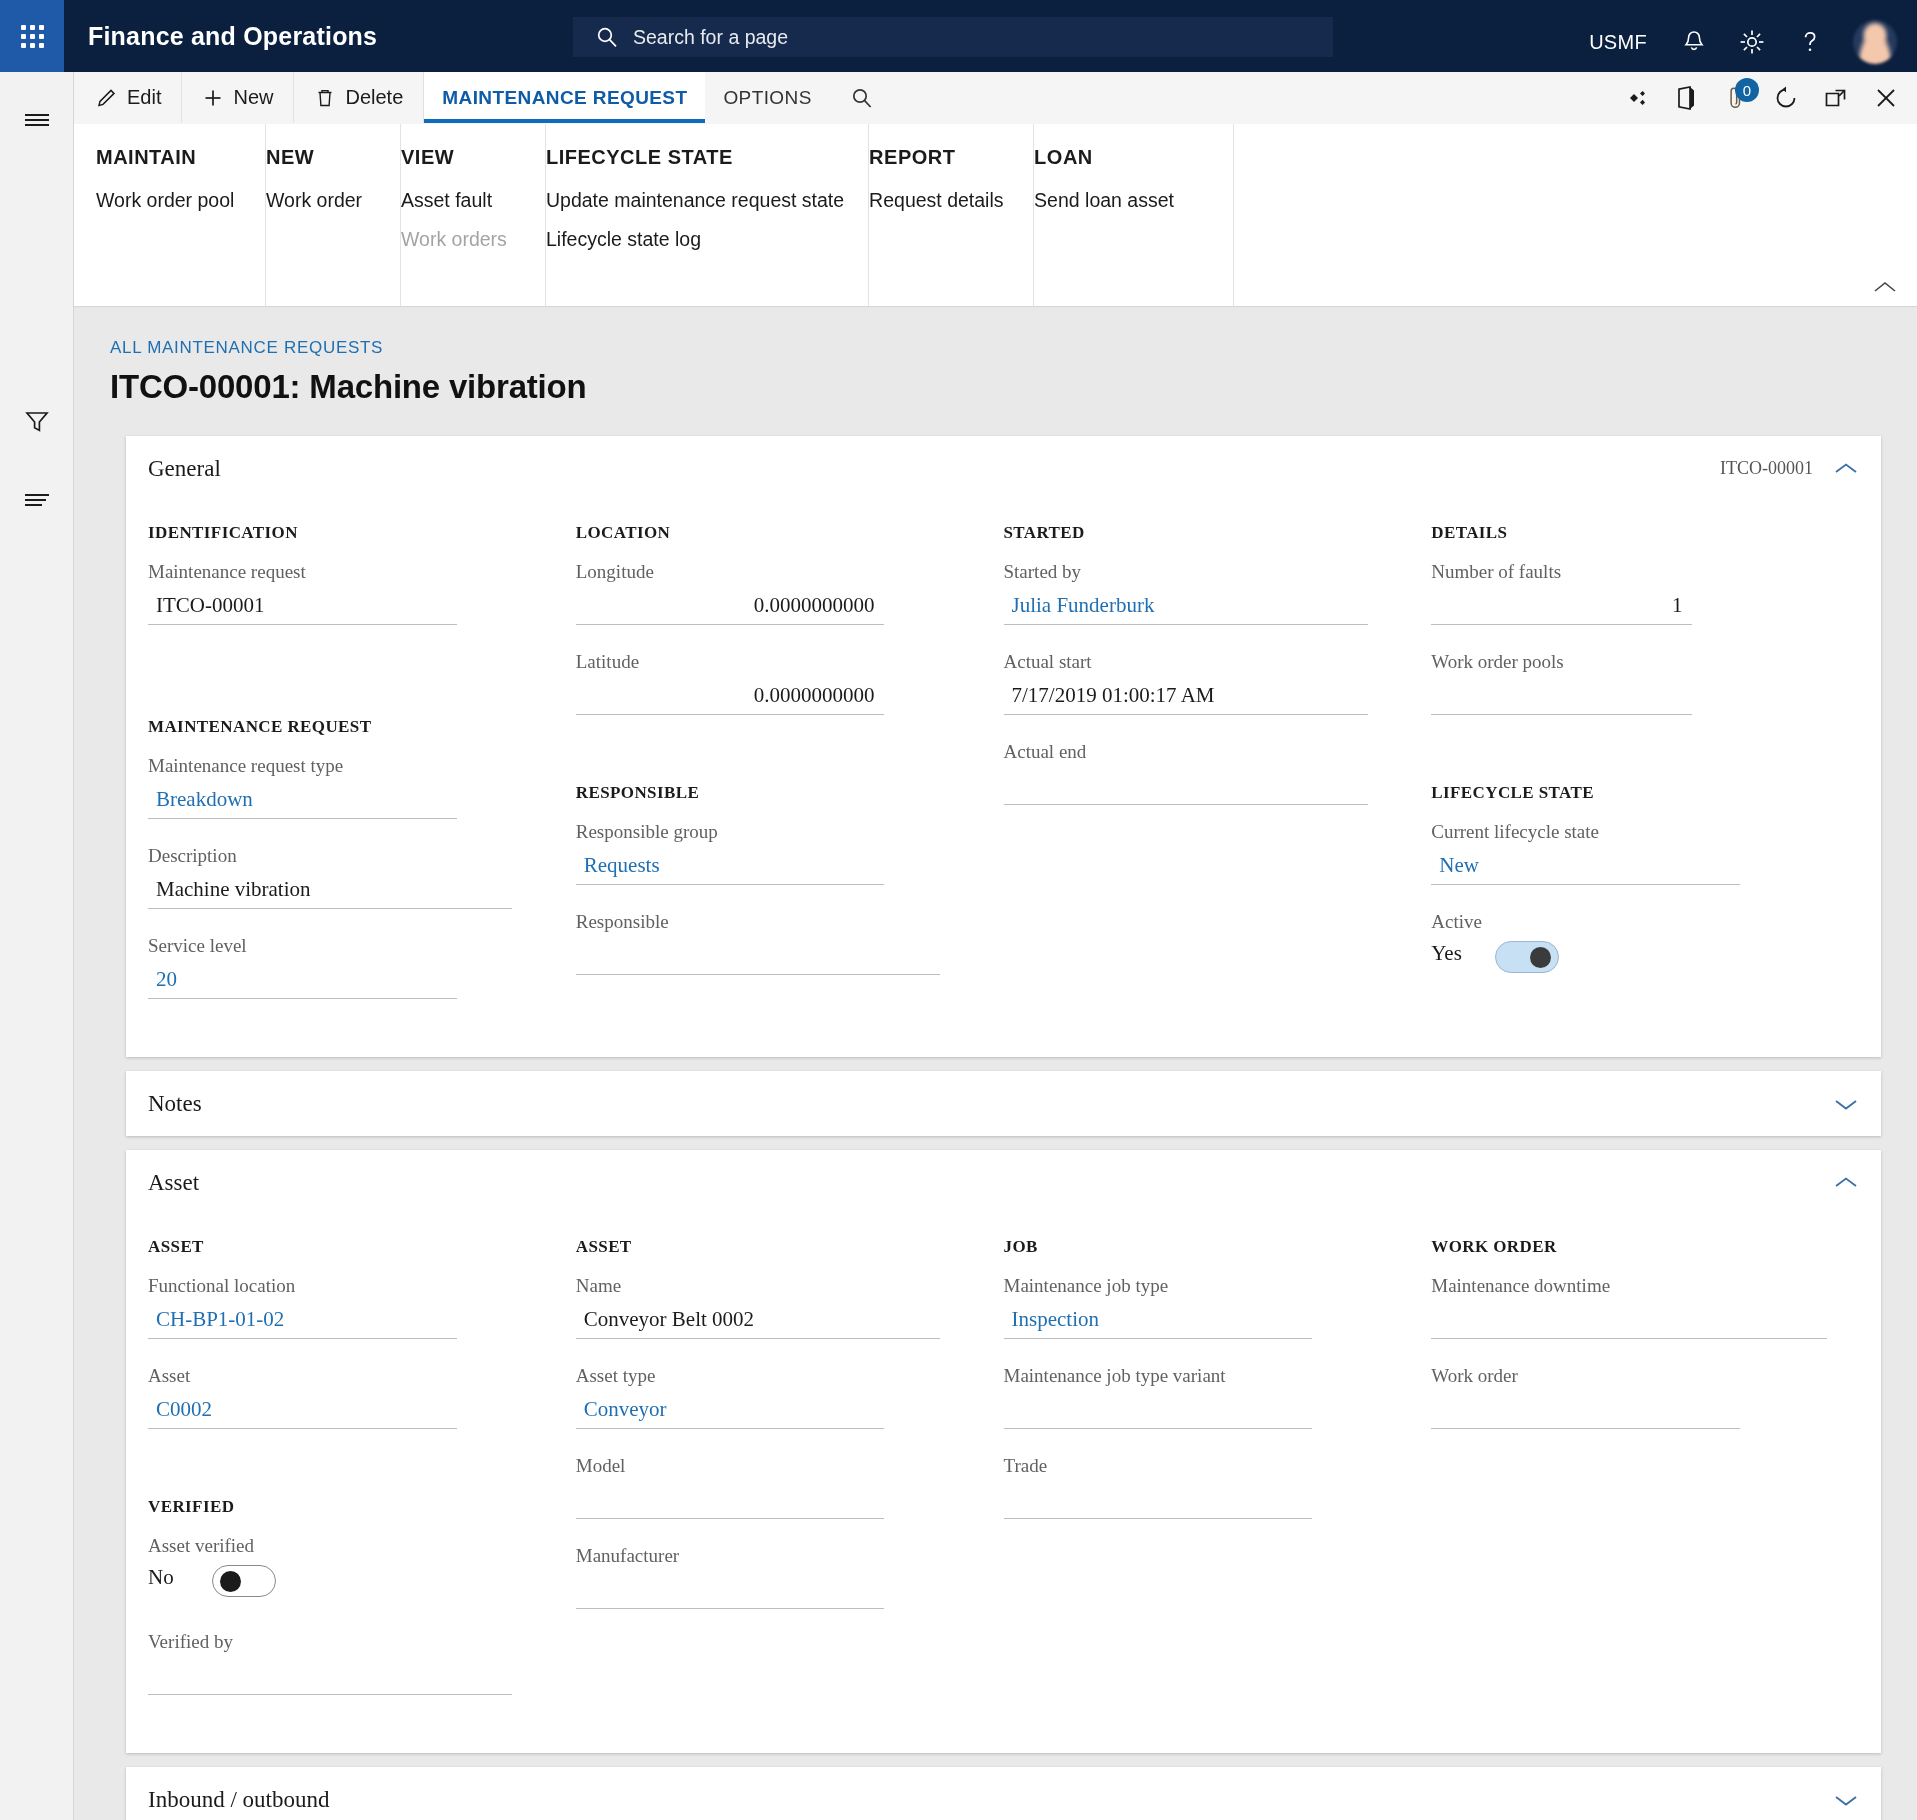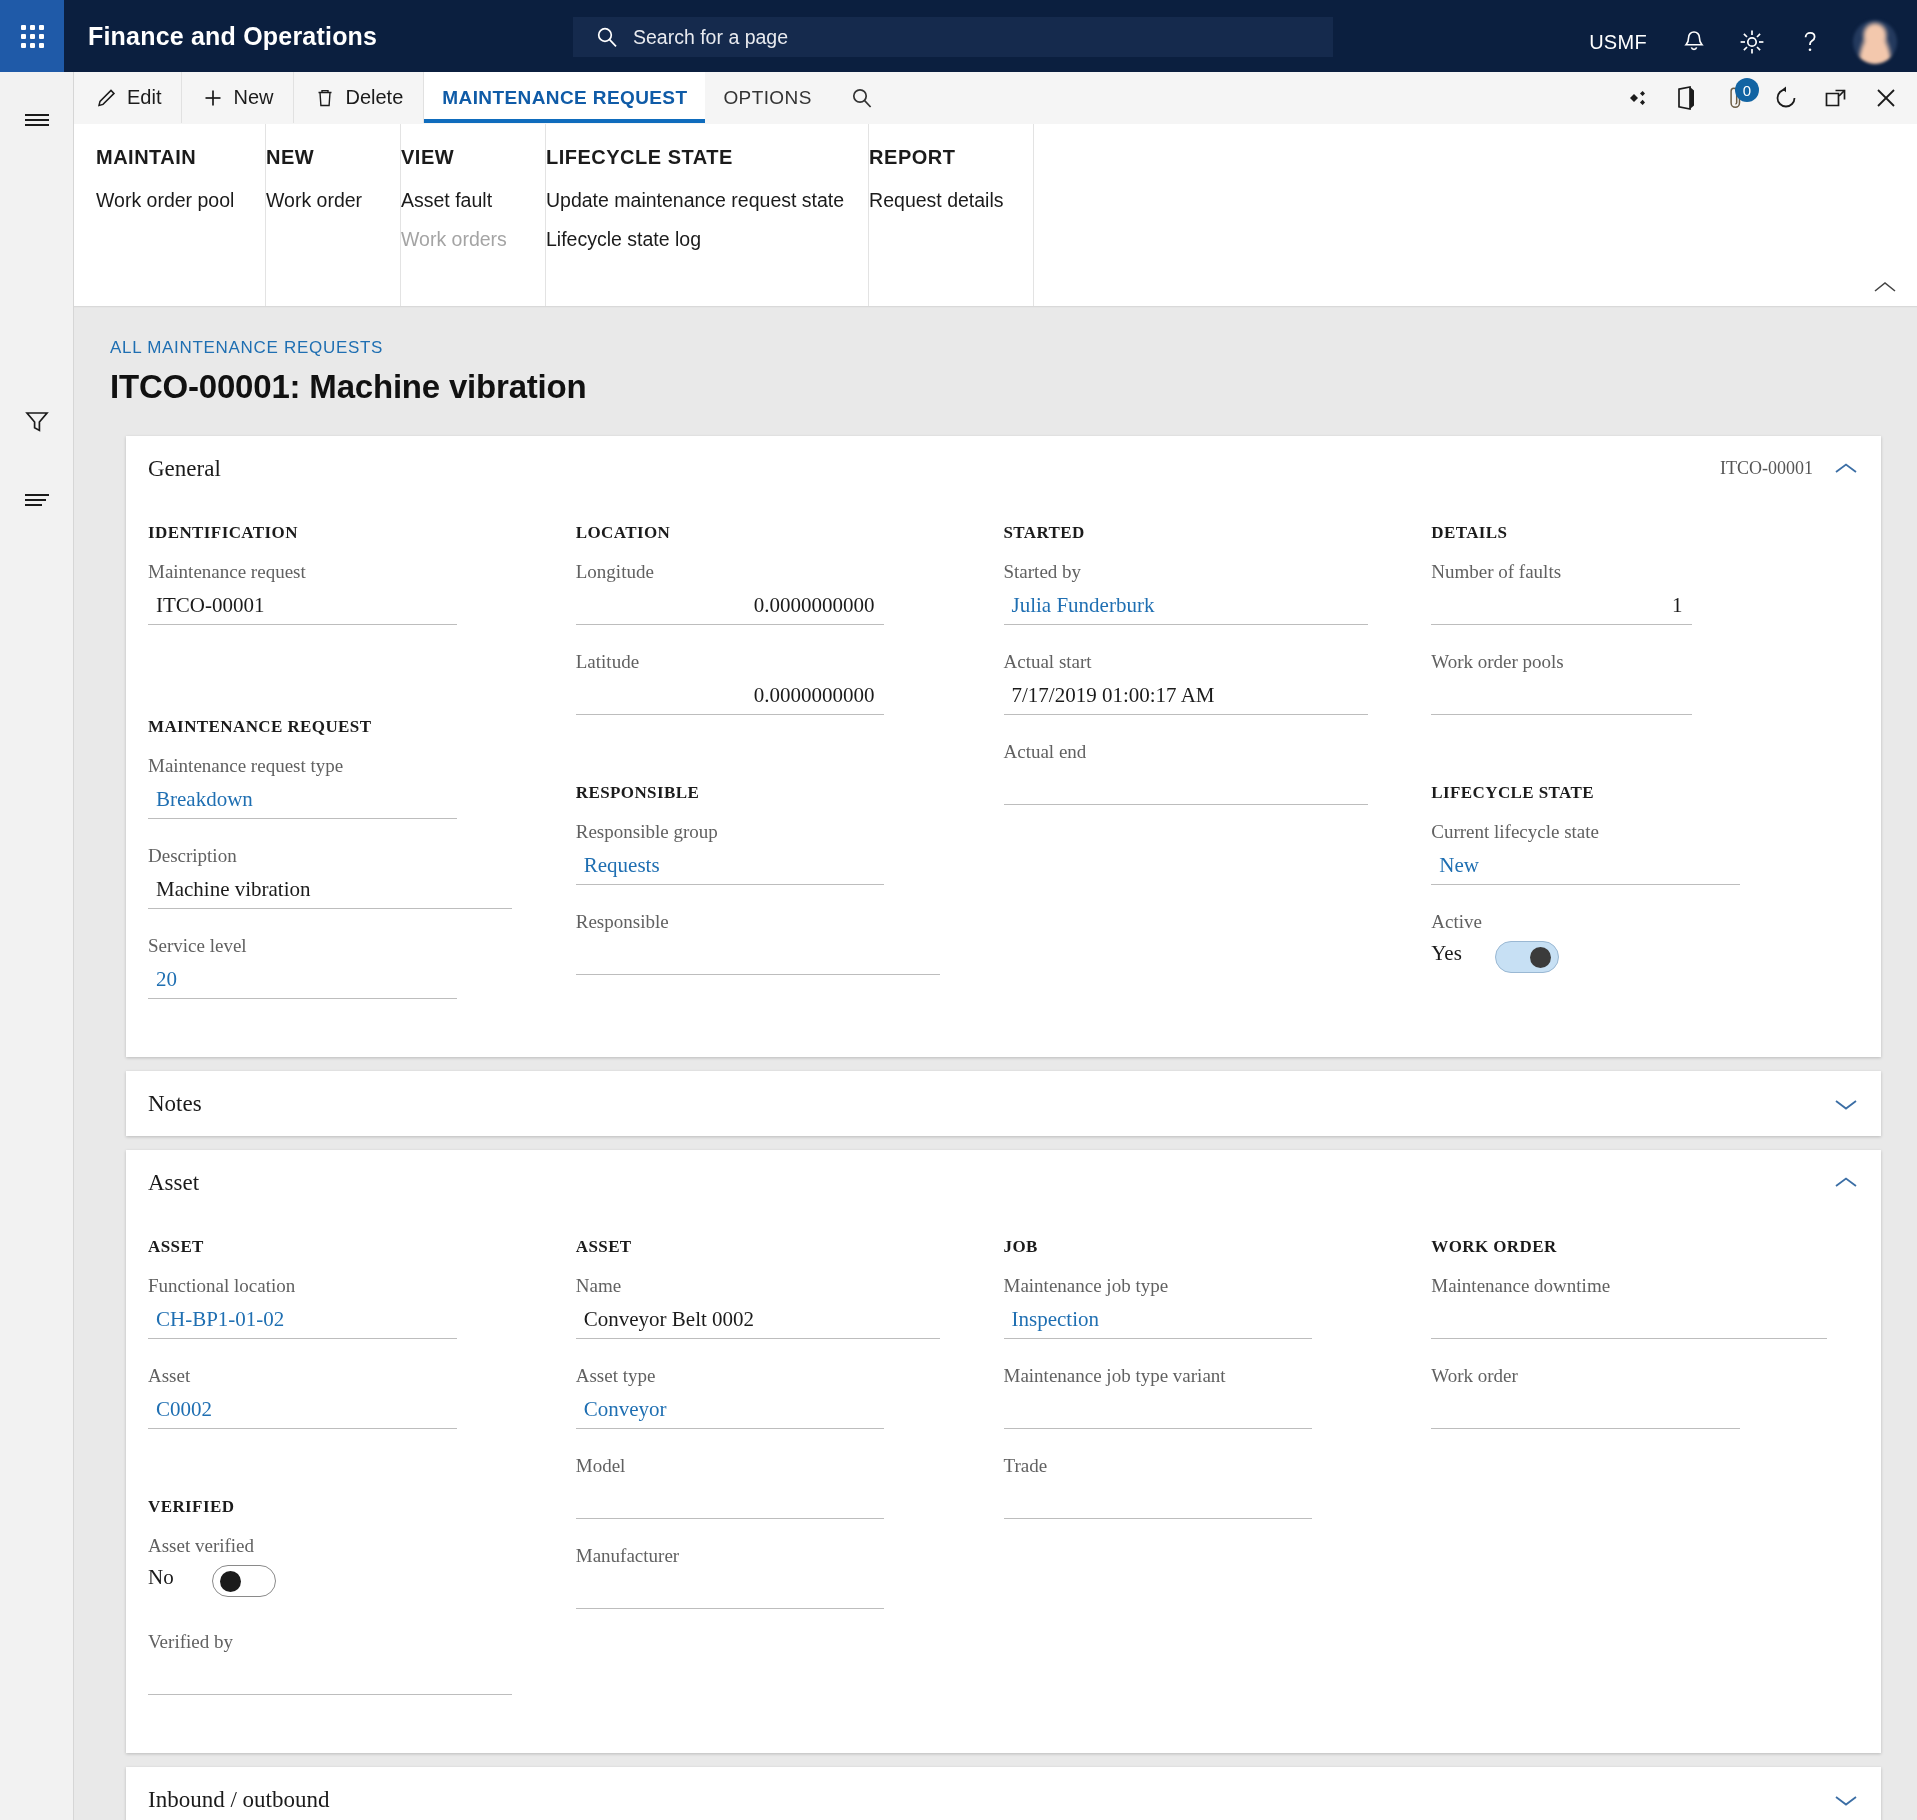--- a/index.html
+++ b/index.html
@@ -388,20 +388,24 @@
     </div>
     <div class="rgroup" style="min-width:320px">
       <div class="rg-title">LIFECYCLE STATE</div>
       <div class="rg-item">Update maintenance request state</div>
       <div class="rg-item">Lifecycle state log</div>
     </div>
     <div class="rgroup" style="min-width:165px">
       <div class="rg-title">REPORT</div>
       <div class="rg-item">Request details</div>
     </div>
+    <div class="rgroup" style="min-width:200px">
+      <div class="rg-title">LOAN</div>
+      <div class="rg-item">Send loan asset</div>
+    </div>
     <div class="collapse-chevron">
       <svg class="svgico" width="28" height="20" viewBox="0 0 28 20">
           <path d="M4 13l10-8 10 8" fill="none" stroke="#444" stroke-width="1.6"></path>
         </svg>
     </div>
   </div>
 
   <div class="pagebody">
     <div class="breadcrumb">ALL MAINTENANCE REQUESTS</div>
     <div class="pagetitle">ITCO-00001: Machine vibration</div>

